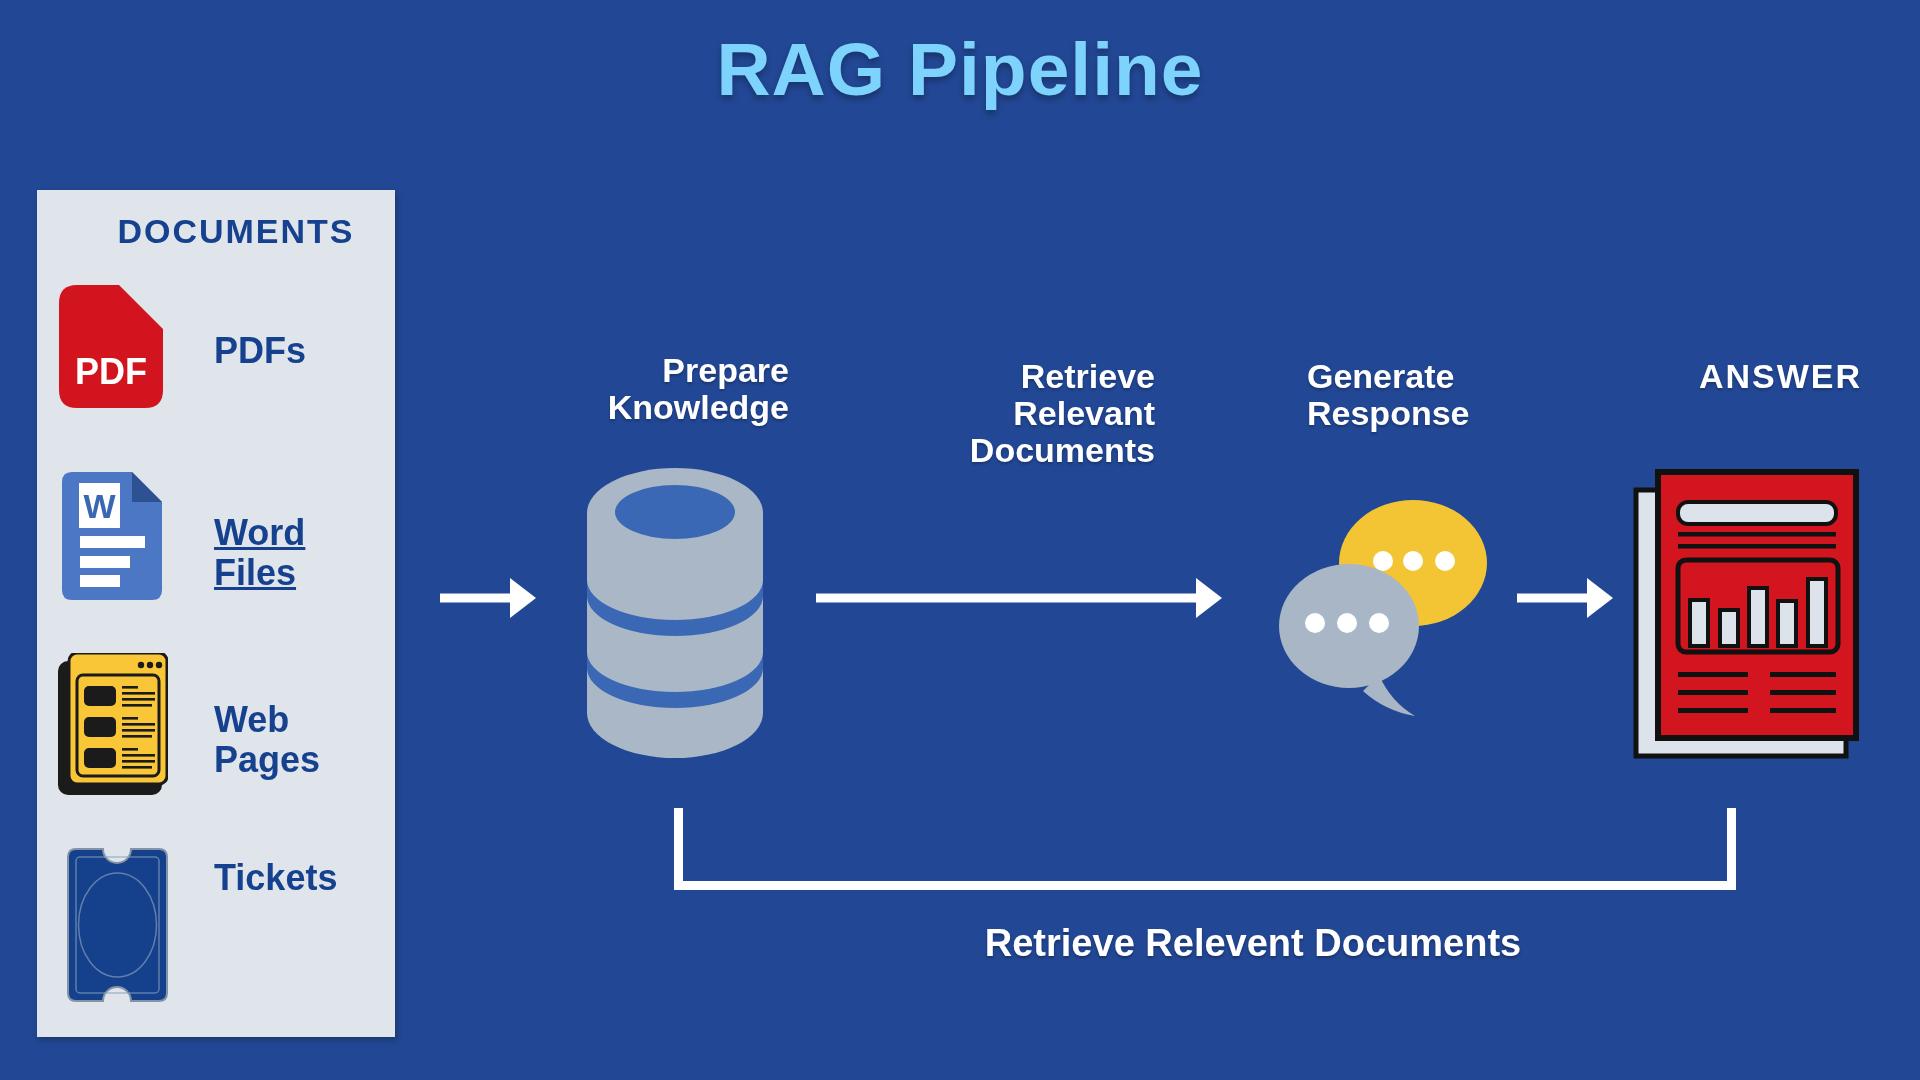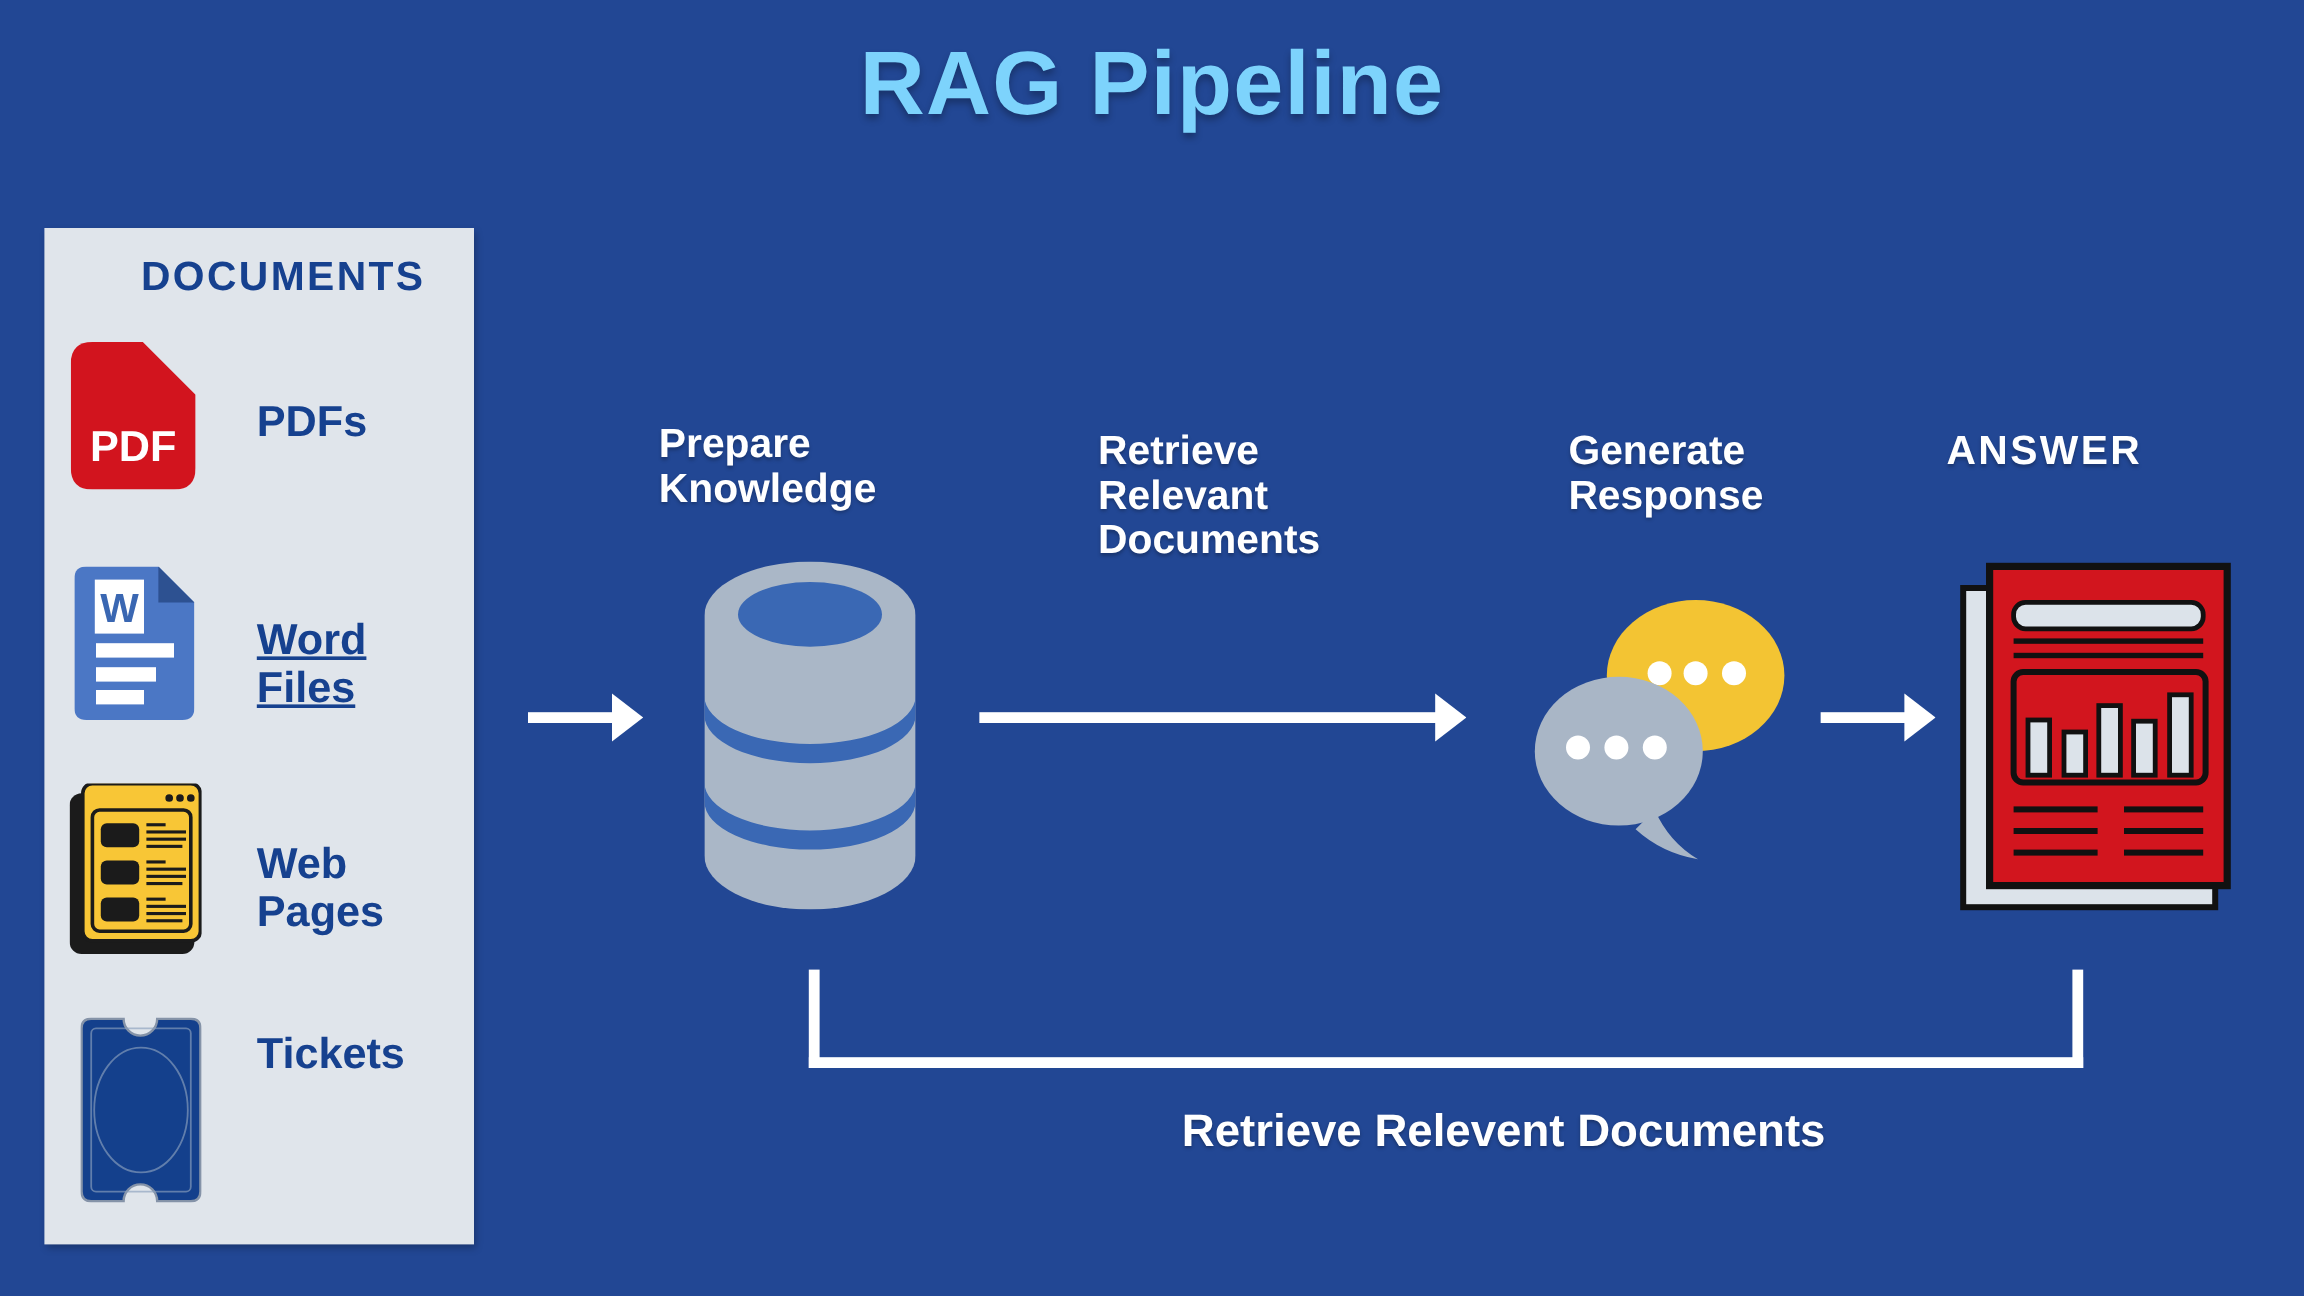--- a/index.html
+++ b/index.html
@@ -41,21 +41,21 @@
     line-height: 40px; height: 40px;
   }
   .icon-wrap { position: absolute; }
 
   
   .step-label {
     color: #fff; font-size: 34px; font-weight: 700;
     line-height: 37px;
     text-shadow: 0 2px 3px rgba(0,0,0,.25);
   }
-  .center { text-align: left; }
+  .center { text-align: right; }
 
   .bracket {
     left: 674px; top: 808px; width: 1062px; height: 82px;
     border-left: 9px solid #fff;
     border-right: 9px solid #fff;
     border-bottom: 9px solid #fff;
   }
   .feedback-label {
     left: 923px; top: 922px; width: 660px;
     text-align: center;

